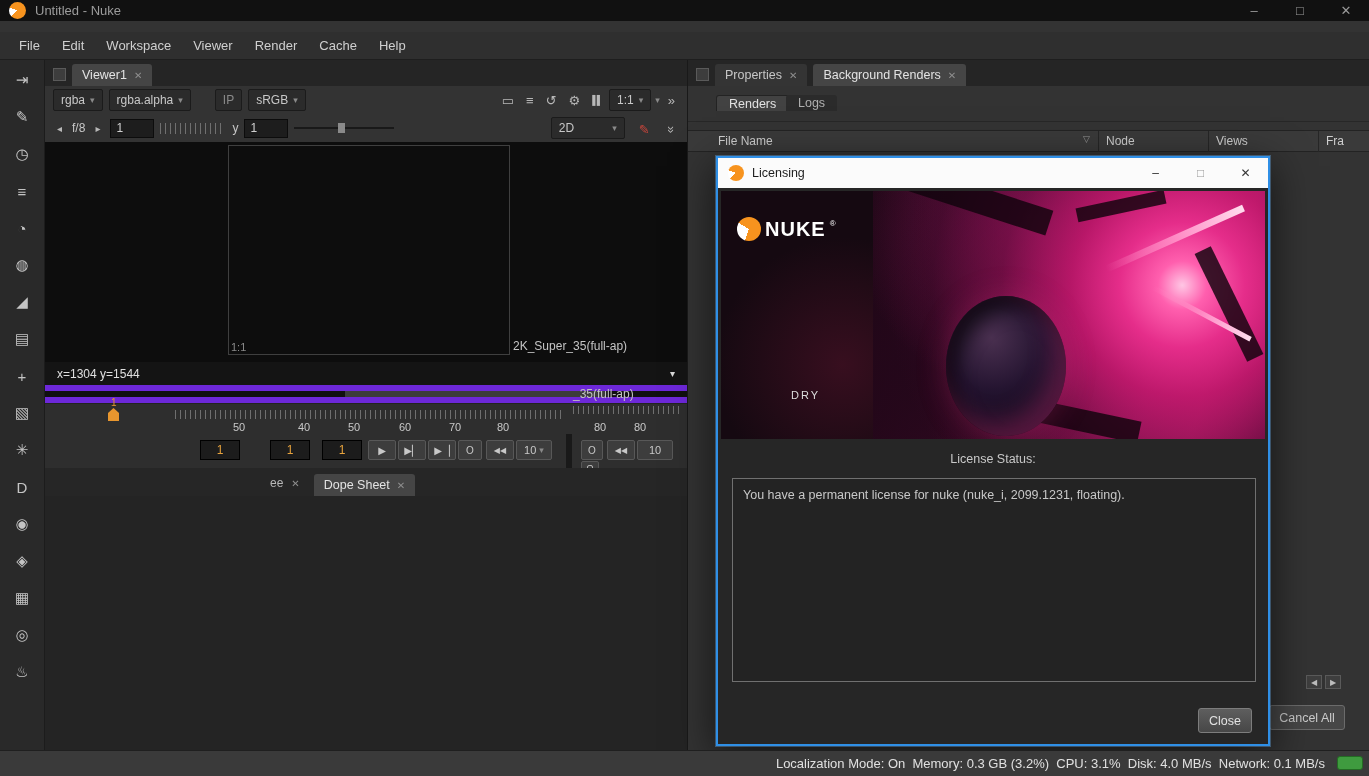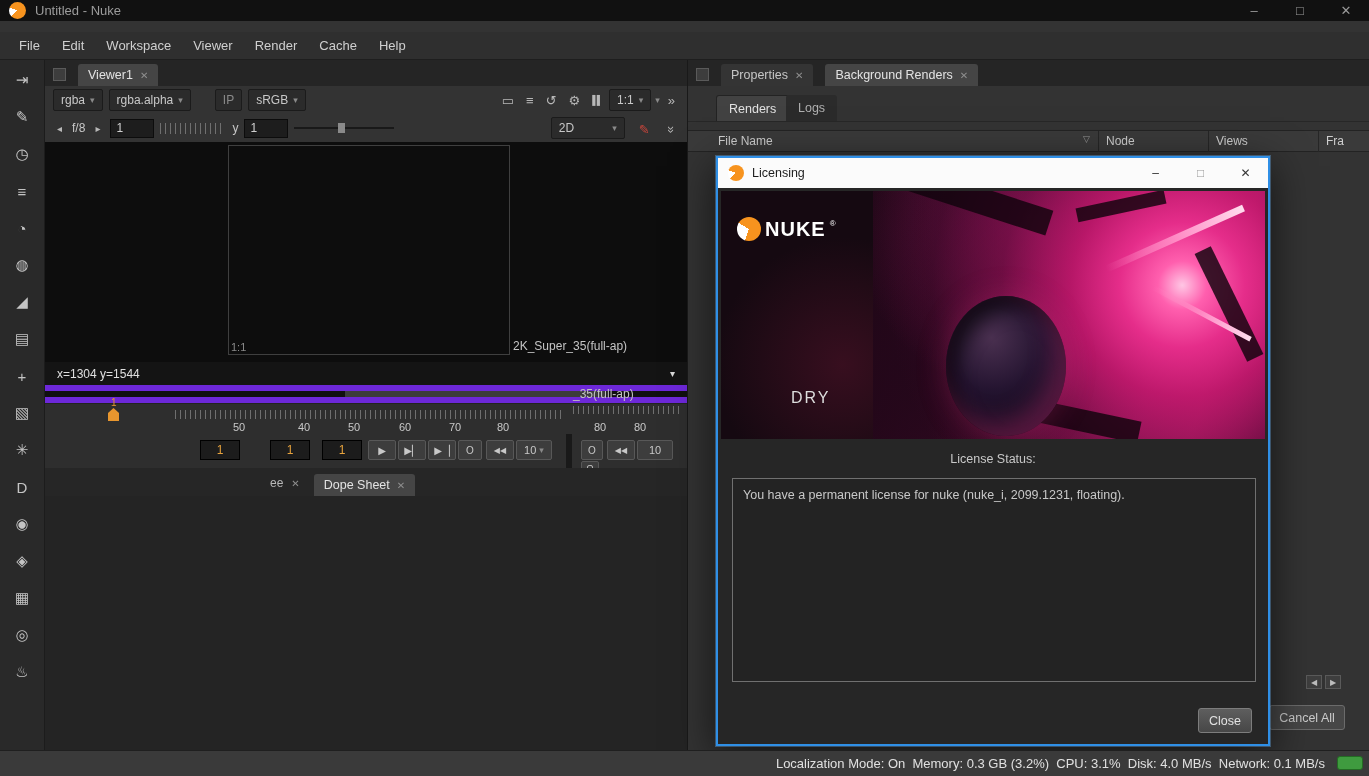--- a/index.html
+++ b/index.html
@@ -16,21 +16,21 @@
   
   #menubar{position:absolute;left:0;top:32px;width:1369px;height:28px;background:#2f2f2f;display:flex;align-items:center;padding-left:8px;border-bottom:1px solid #1e1e1e;}
   .menuitem{padding:5px 11px;color:#cfcfcf;font-size:13px;}
 
   
   #toolstrip{position:absolute;left:0;top:60px;width:45px;height:690px;background:#292929;border-right:1px solid #1c1c1c;display:flex;flex-direction:column;align-items:center;padding-top:8px;gap:13px;}
   .toolicon{width:24px;height:24px;display:flex;align-items:center;justify-content:center;color:#c4c4c4;font-size:15px;}
 
   
   #viewer-pane{position:absolute;left:45px;top:60px;width:642px;height:690px;background:#333;overflow:hidden;}
-  .tabbar{position:absolute;left:0;top:0;right:0;height:26px;background:#252525;display:flex;align-items:flex-end;padding-left:8px;gap:12px;}
+  .tabbar{position:absolute;left:0;top:0;right:0;height:26px;background:#252525;display:flex;align-items:flex-end;padding-left:8px;gap:6px;}
   .paneicon{width:13px;height:13px;background:#3d3d3d;border:1px solid #5a5a5a;margin-bottom:5px;flex:0 0 auto;}
   .tab{display:flex;align-items:center;gap:7px;height:22px;padding:0 10px;background:#343434;color:#c6c6c6;border-radius:3px 3px 0 0;font-size:12.5px;white-space:nowrap;}
   .tab.active{background:#454545;color:#e3e3e3;}
   .tabx{color:#8f8f8f;font-size:10px;}
   .vrow{position:absolute;left:0;right:0;height:28px;display:flex;align-items:center;gap:6px;padding:0 8px;background:#333;}
   .dd{display:flex;align-items:center;gap:5px;background:#2b2b2b;border:1px solid #1b1b1b;border-radius:2px;padding:3px 7px;color:#c8c8c8;font-size:12px;white-space:nowrap;}
   .caret{color:#8a8a8a;font-size:9px;}
   .vicon{color:#b8b8b8;font-size:13px;padding:2px 4px;}
   .ticks{background:repeating-linear-gradient(90deg,#6f6f6f 0 1px,transparent 1px 5px);}
   .inputbox{width:44px;height:19px;background:#1d1d1d;border:1px solid #0c0c0c;color:#d0d0d0;display:flex;align-items:center;padding-left:5px;font-size:12px;}
@@ -52,21 +52,21 @@
   .tbtn{position:absolute;height:20px;background:#3d3d3d;border:1px solid #585858;border-radius:2px;color:#c8c8c8;display:flex;align-items:center;justify-content:center;font-size:10px;gap:3px;}
   .playhead{position:absolute;left:63px;top:4px;width:11px;height:13px;background:#e8962e;clip-path:polygon(50% 0,100% 38%,100% 100%,0 100%,0 38%);}
   .playhead-label{position:absolute;left:66px;top:-7px;color:#e8962e;font-size:10px;}
 
   #doperow{position:absolute;left:0;top:408px;right:0;height:28px;background:#262626;display:flex;align-items:flex-end;}
   #nodegraph{position:absolute;left:0;top:436px;right:0;height:254px;background:#242424;}
 
   
   #right-pane{position:absolute;left:687px;top:60px;width:682px;height:690px;background:#333;border-left:1px solid #191919;overflow:hidden;}
   #rp-subtabs{position:absolute;left:0;top:28px;right:0;height:34px;background:#333;border-bottom:1px solid #272727;}
-  .subtab{position:absolute;top:7px;height:26px;display:flex;align-items:center;justify-content:center;padding:0 12px;font-size:12.5px;border-radius:3px 3px 0 0;}
+  .subtab{position:absolute;top:7px;height:16px;display:flex;align-items:center;justify-content:center;padding:0 12px;font-size:12.5px;border-radius:3px 3px 0 0;}
   .subtab.active{background:#424242;color:#e2e2e2;border:1px solid #232323;border-bottom:none;}
   .subtab.inactive{background:#2b2b2b;color:#b0b0b0;}
   #rp-thead{position:absolute;left:0;top:70px;right:0;height:22px;background:#3a3a3a;border-top:1px solid #232323;border-bottom:1px solid #232323;color:#cfcfcf;}
   .th{position:absolute;top:3px;font-size:12px;}
   .thsep{position:absolute;top:0;width:1px;height:22px;background:#262626;}
   #rp-body{position:absolute;left:0;top:92px;right:0;bottom:0;background:#333;}
   .scrollbtn{position:absolute;width:16px;height:14px;background:#3e3e3e;border:1px solid #5a5a5a;color:#bdbdbd;font-size:8px;display:flex;align-items:center;justify-content:center;}
   #cancel-all{position:absolute;left:581px;top:645px;width:76px;height:25px;background:#474747;border:1px solid #6b6b6b;border-radius:3px;color:#cccccc;display:flex;align-items:center;justify-content:center;font-size:12.5px;}
 
   
@@ -87,21 +87,21 @@
       linear-gradient(105deg,#180712 0%,#350922 28%,#5c1038 52%,#8f1a55 72%,#aa2061 84%,#5f0e3c 100%);}
   .shard{position:absolute;background:rgba(16,4,12,.82);}
   .shard.bright{background:linear-gradient(90deg,transparent,#ff8ac4,#ffddee);}
   .sphere{position:absolute;left:75px;top:105px;width:120px;height:140px;border-radius:50%;
     background:radial-gradient(circle at 38% 30%,#4a3050 0%,#241430 42%,#120a1c 72%,#0a0612 100%);
     box-shadow:inset -12px -14px 24px rgba(250,60,150,.30),inset 10px 12px 18px rgba(0,0,0,.6),0 0 30px rgba(240,50,140,.25);}
   .nukelogo{position:absolute;left:16px;top:26px;display:flex;align-items:center;gap:4px;}
   .nukelogo .ncirc{width:24px;height:24px;border-radius:50%;background:conic-gradient(from 200deg,#fff 0 28%,#f7931e 28% 100%);}
   .nukelogo .ntext{color:#fff;font-weight:bold;font-size:20px;letter-spacing:1px;}
   .nukelogo .nreg{color:#fff;font-size:8px;align-self:flex-start;margin-top:2px;}
-  .drytext{position:absolute;left:70px;top:198px;color:#ddd;font-size:16px;letter-spacing:2px;}
+  .drytext{position:absolute;left:70px;top:198px;color:#ddd;font-size:11px;letter-spacing:2px;}
   #lic-status{position:absolute;left:0;top:294px;width:100%;text-align:center;color:#c8c8c8;font-size:12.5px;}
   #lic-box{position:absolute;left:14px;top:320px;width:524px;height:204px;background:#232323;border:1px solid #707070;padding:8px 10px;color:#c8c8c8;font-size:12.5px;line-height:1.35;}
   #dlg-close{position:absolute;right:16px;top:550px;width:54px;height:25px;background:linear-gradient(#5e5e5e,#474747);border:1px solid #7d7d7d;border-radius:3px;color:#e2e2e2;display:flex;align-items:center;justify-content:center;font-size:12.5px;}
 
   
   #statusbar{position:absolute;left:0;top:750px;width:1369px;height:26px;background:#3a3a3a;border-top:1px solid #1f1f1f;display:flex;align-items:center;justify-content:flex-end;padding-right:44px;}
   #statusbar .stext{color:#e0e0e0;font-size:13px;white-space:pre;}
   .badge{position:absolute;right:6px;top:756px;width:26px;height:14px;background:#3f9b3f;border:1px solid #246b24;border-radius:3px;}
 </style>
 </head>

